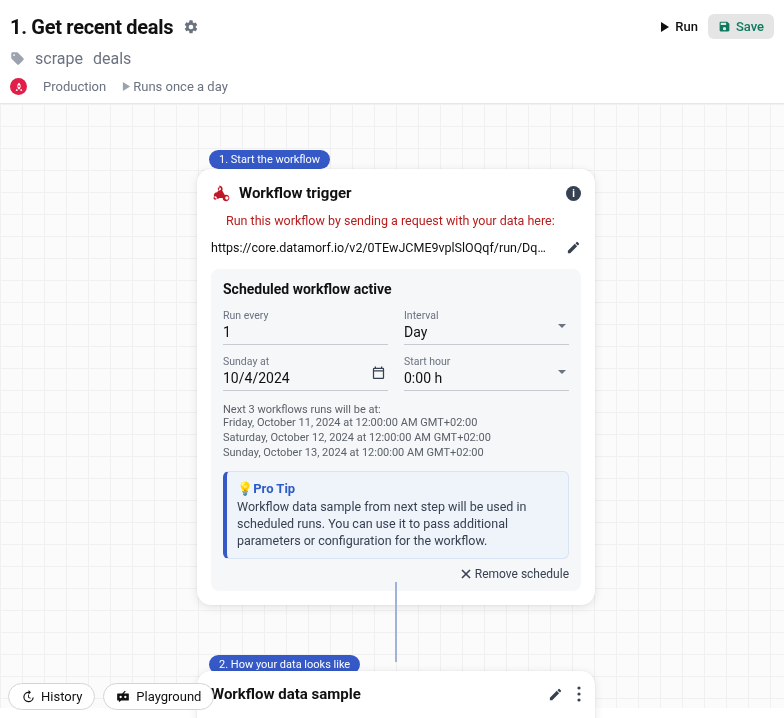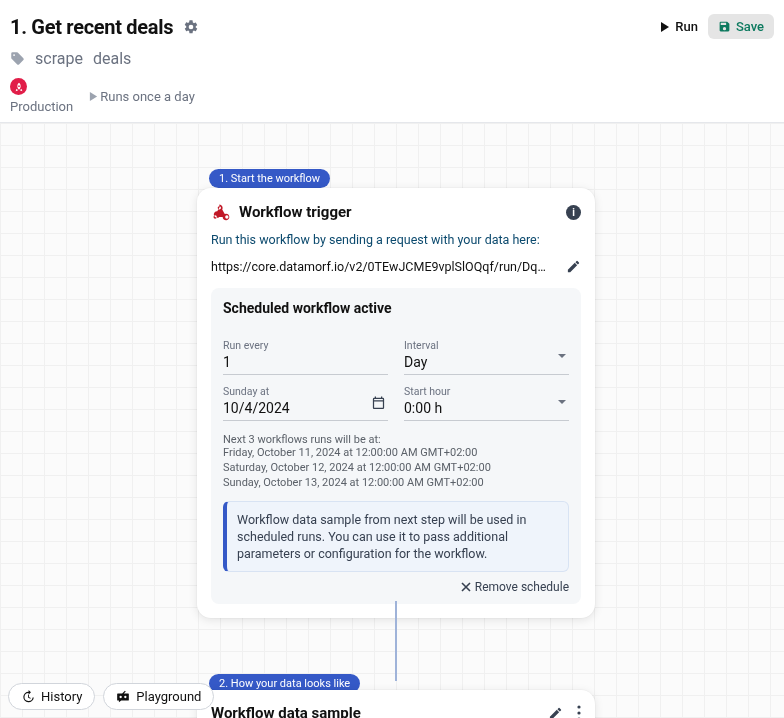--- a/index.html
+++ b/index.html
@@ -73,23 +73,22 @@
   .header-row3 {
     display: flex;
     align-items: center;
     gap: 16px;
     margin-top: 10px;
     font-size: 13px;
     color: #6b7280;
   }
   .env-badge {
     display: flex;
-    align-items: flex-start;
-    gap: 4px;
-    flex-direction: column;
+    align-items: center;
+    gap: 16px;
   }
   .rocket-icon {
     width: 17px; height: 17px;
     border-radius: 50%;
     background: #e11d48;
     display: inline-flex;
     align-items: center;
     justify-content: center;
     color: #fff;
   }
@@ -144,36 +143,36 @@
     width: 15px; height: 15px;
     border-radius: 50%;
     background: #374151;
     color: #fff;
     font-size: 10px;
     display: inline-flex;
     align-items: center;
     justify-content: center;
     font-weight: 700;
   }
-  .trig-desc { font-size: 12.5px; color: #0c4a6e; margin-bottom: 12px; }
+  .trig-desc { font-size: 12.5px; color: #b91c1c; margin-bottom: 12px; margin-left: 15px; }
   .url-row {
     display: flex;
     align-items: center;
     gap: 12px;
     margin-bottom: 14px;
   }
   .url-text { font-size: 12.5px; color: #111; flex: 1; overflow: hidden; text-overflow: ellipsis; white-space: nowrap; }
   .edit-icon { width: 15px; height: 15px; color: #374151; }
 
   .schedule-box {
     background: #f5f7f9;
     border-radius: 8px;
     padding: 12px 12px 10px 12px;
   }
-  .schedule-title { font-size: 14px; font-weight: 700; margin-bottom: 21px; }
+  .schedule-title { font-size: 14px; font-weight: 700; margin-bottom: 10px; }
   .field-grid {
     display: grid;
     grid-template-columns: 1fr 1fr;
     gap: 0 16px;
   }
   .field {
     position: relative;
     padding: 2px 0 4px 0;
     border-bottom: 1px solid #c7cbd1;
     margin-bottom: 8px;
@@ -360,20 +359,21 @@
             </svg>
         </div>
       </div>
 
       <div class="next-runs-head">Next 3 workflows runs will be at:</div>
       <div class="next-run">Friday, October 11, 2024 at 12:00:00 AM GMT+02:00</div>
       <div class="next-run">Saturday, October 12, 2024 at 12:00:00 AM GMT+02:00</div>
       <div class="next-run">Sunday, October 13, 2024 at 12:00:00 AM GMT+02:00</div>
 
       <div class="protip">
+        <div class="protip-head">💡Pro Tip</div>
         <div class="protip-text">Workflow data sample from next step will be used in scheduled runs. You can use it to pass additional parameters or configuration for the workflow.</div>
       </div>
 
       <div class="remove-row">
         <svg class="x-icon" viewBox="0 0 10 10" stroke="currentColor" stroke-width="1.6">
             <path d="M1 1l8 8M9 1l-8 8"></path>
           </svg>
         <span>Remove schedule</span>
       </div>
     </div>

